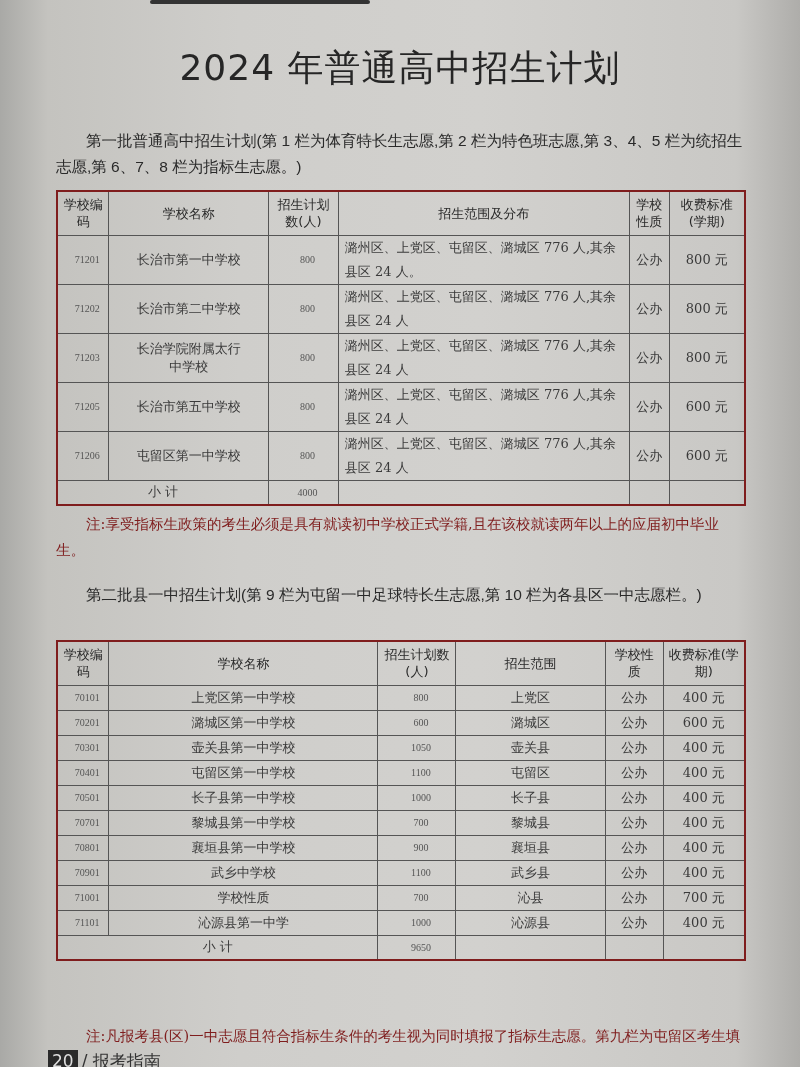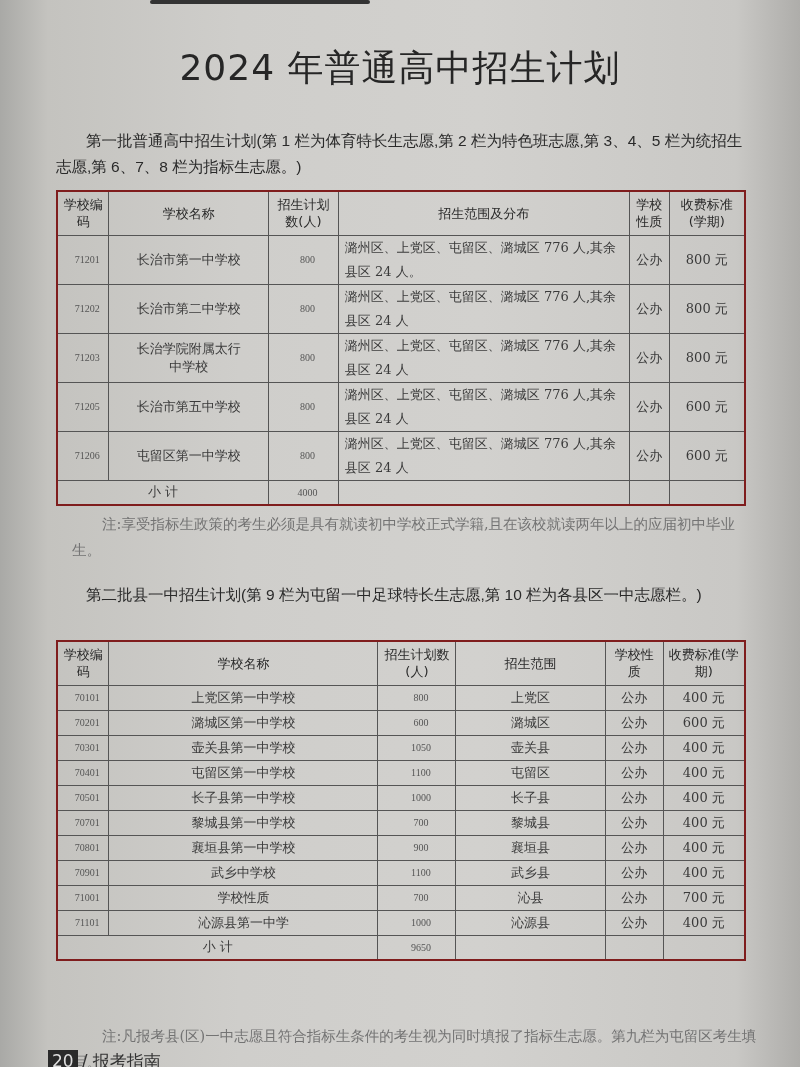--- a/index.html
+++ b/index.html
@@ -21,23 +21,22 @@
     }
     .para {
       position: absolute; left: 56px; width: 690px;
       font-family: Liberation Sans, sans-serif;
       font-size: 15.5px; line-height: 26px; color: #2a2a2a;
       text-indent: 30px;
     }
     .note {
       position: absolute; left: 56px; width: 690px;
       font-family: "DejaVu Serif", "Liberation Serif", serif;
-      font-size: 14.5px; line-height: 26px; color: #737373;
+      font-size: 14.5px; line-height: 26px; color: #7f1d1d;
       text-indent: 30px;
-      margin-left: 16px;
     }
     table {
       position: absolute; border-collapse: collapse;
       font-size: 13px; color: #3a3a3a;
     }
     table td, table th {
       border: 1px solid #555; text-align: center; vertical-align: middle;
       padding: 0 3px; font-weight: normal;
     }
     table th {

